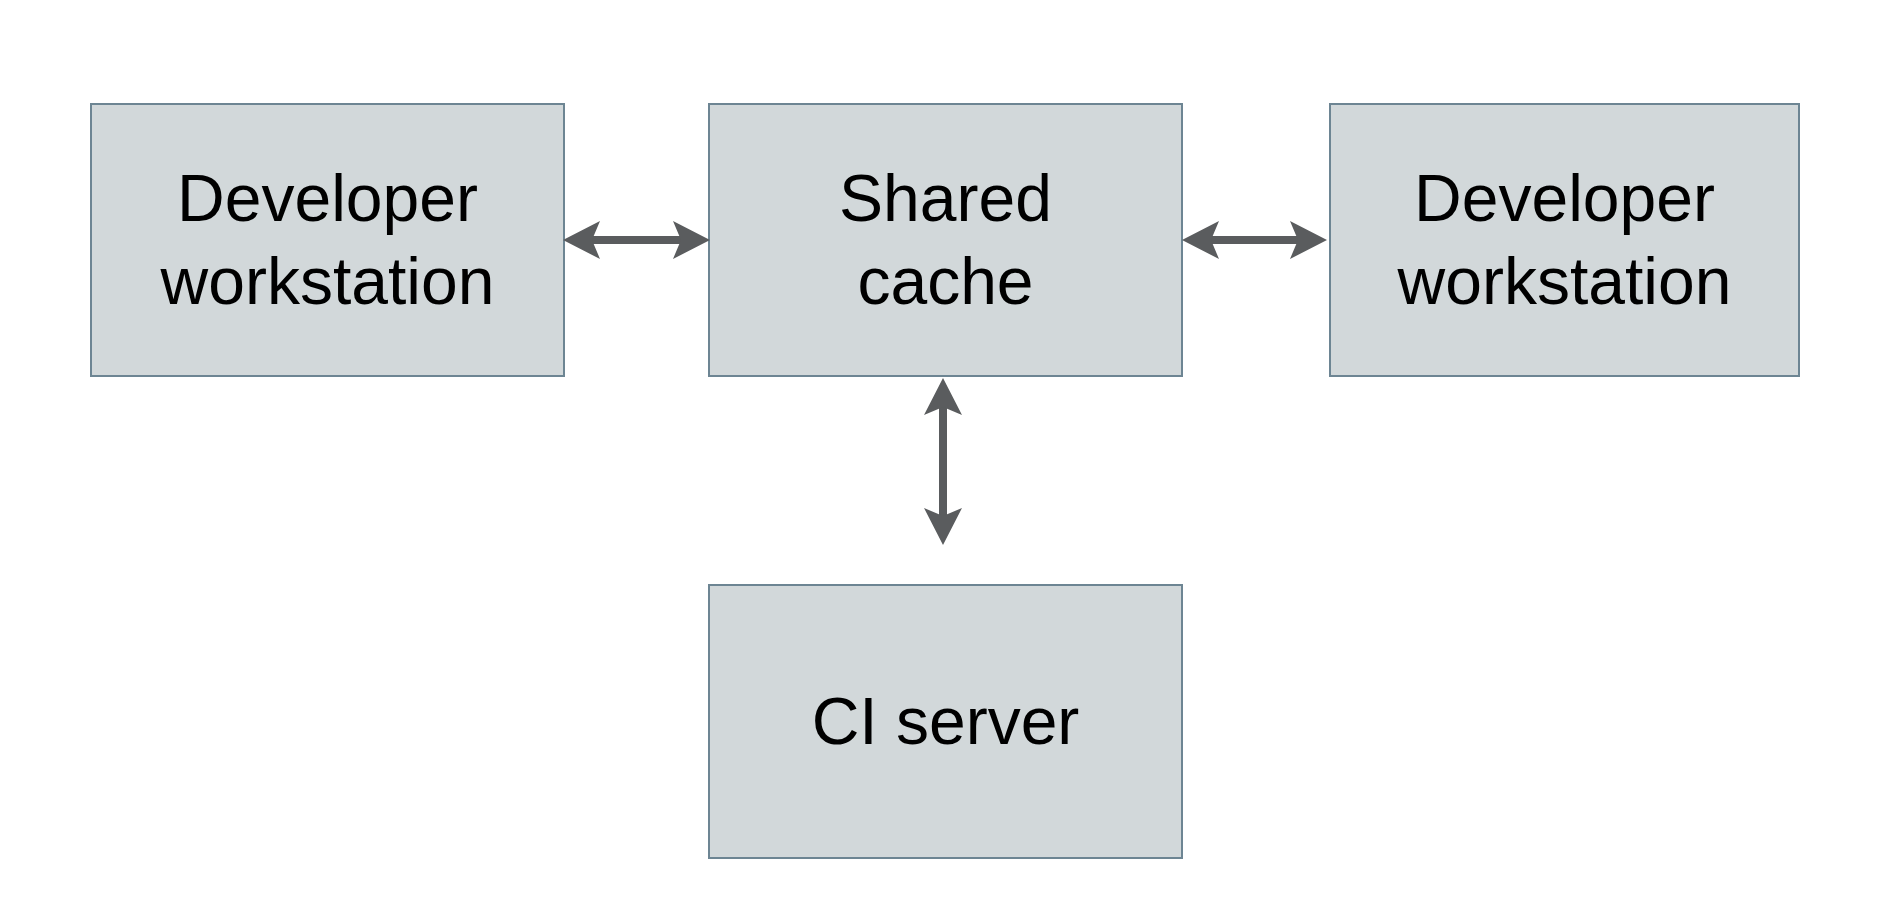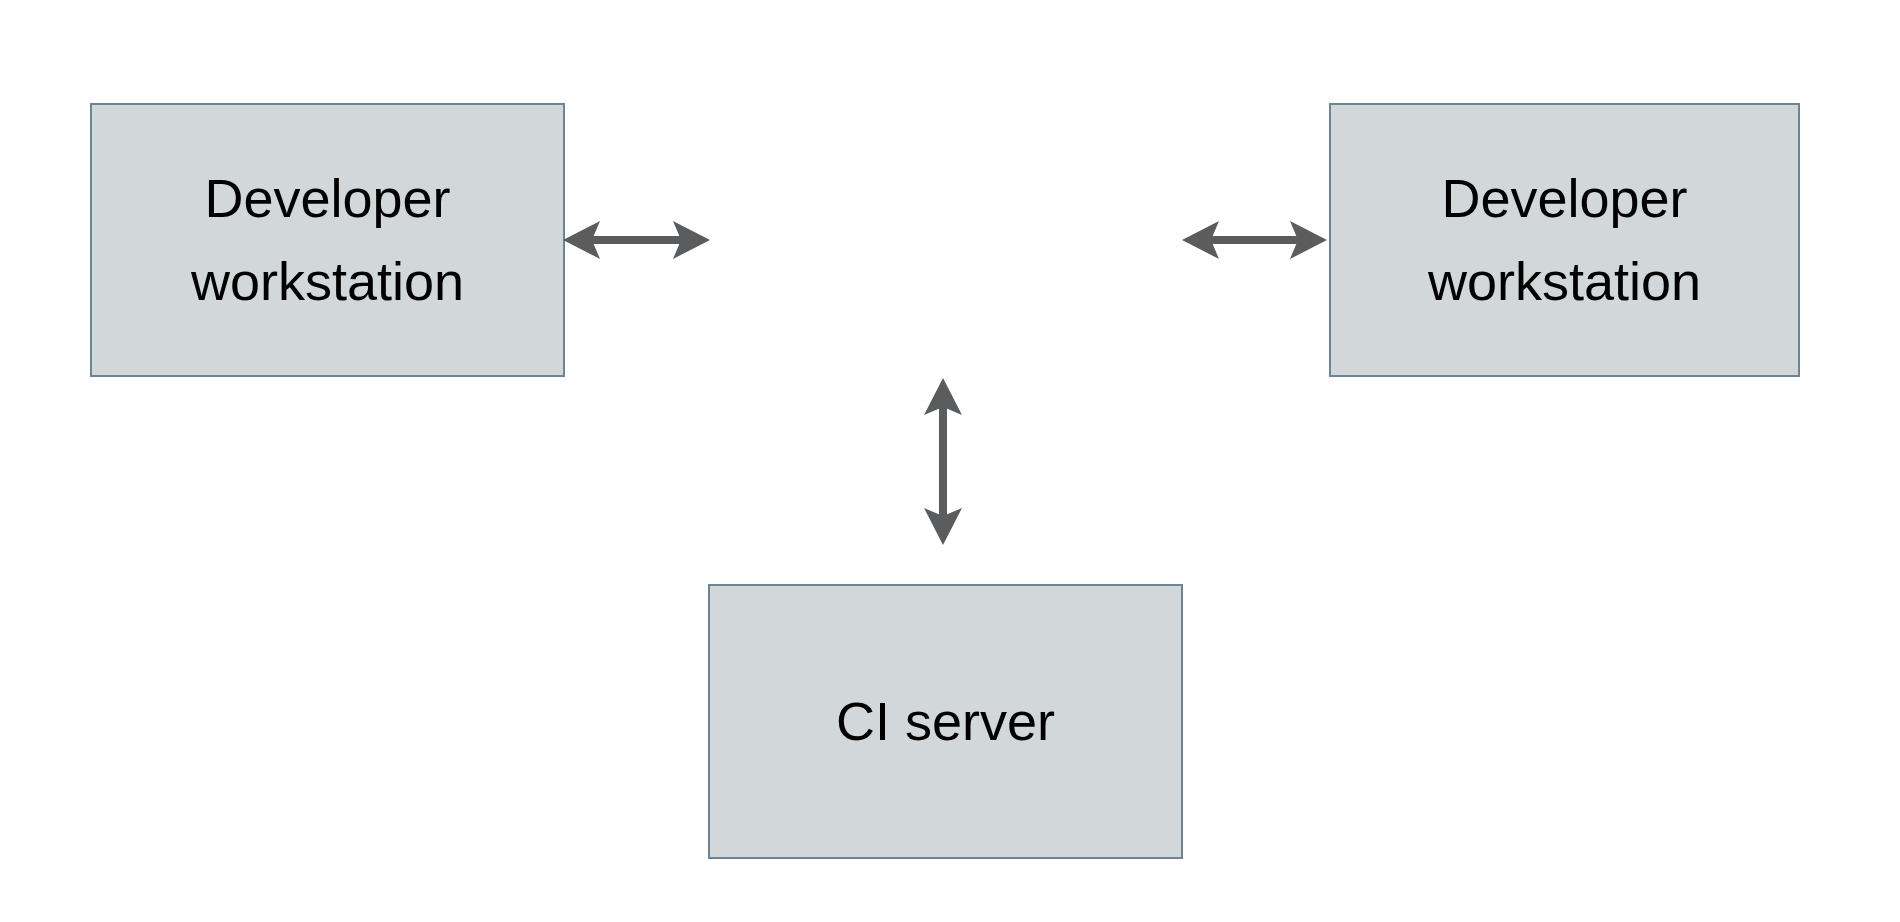--- a/index.html
+++ b/index.html
@@ -24,21 +24,21 @@
   .node {
     position: absolute;
     background: var(--node-fill);
     border: 2px solid var(--node-border);
     display: flex;
     align-items: center;
     justify-content: center;
     text-align: center;
   }
   .node .label {
-    font-size: 54px;
+    font-size: 66px;
     line-height: 83px;
     color: var(--text);
     white-space: pre-line;
     letter-spacing: 0px;
   }
   #node-dev-left   { left: 90px;   top: 103px; width: 475px; height: 274px; }
   #node-cache      { left: 708px;  top: 103px; width: 475px; height: 274px; }
   #node-dev-right  { left: 1329px; top: 103px; width: 471px; height: 274px; }
   #node-ci         { left: 708px;  top: 545px; width: 475px; height: 275px; margin-top: 39px; }
   .edge { position: absolute; }
@@ -50,20 +50,24 @@
 </head>
 <body>
 
 <div class="canvas">
 
   <div class="node" id="node-dev-left">
     <div class="label">Developer
 workstation</div>
   </div>
 
+  <div class="node" id="node-cache">
+    <div class="label">Shared
+cache</div>
+  </div>
 
   <div class="node" id="node-dev-right">
     <div class="label">Developer
 workstation</div>
   </div>
 
   <div class="node" id="node-ci">
     <div class="label">CI server</div>
   </div>
 

